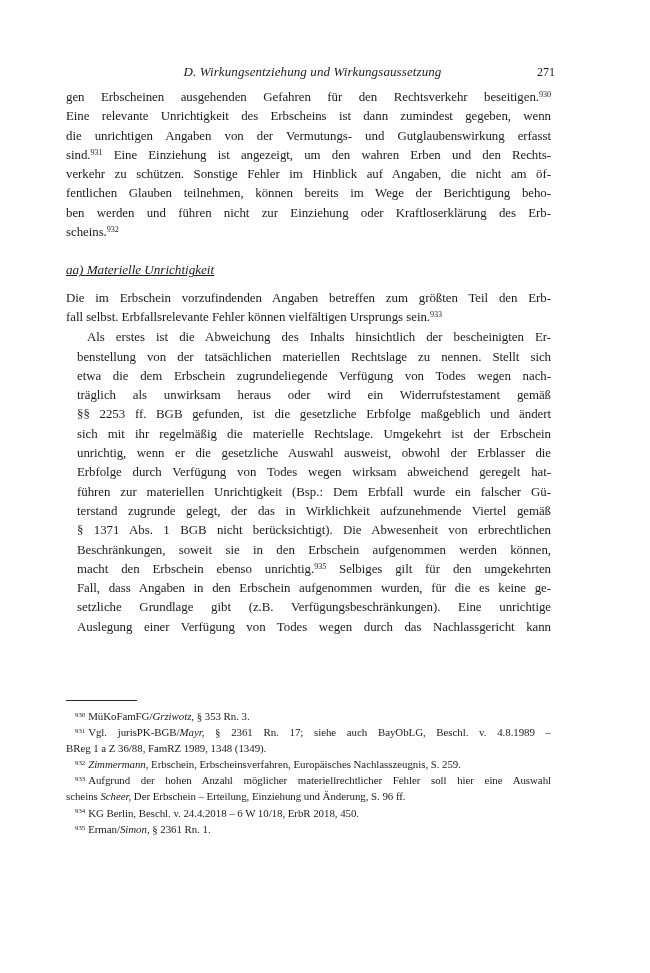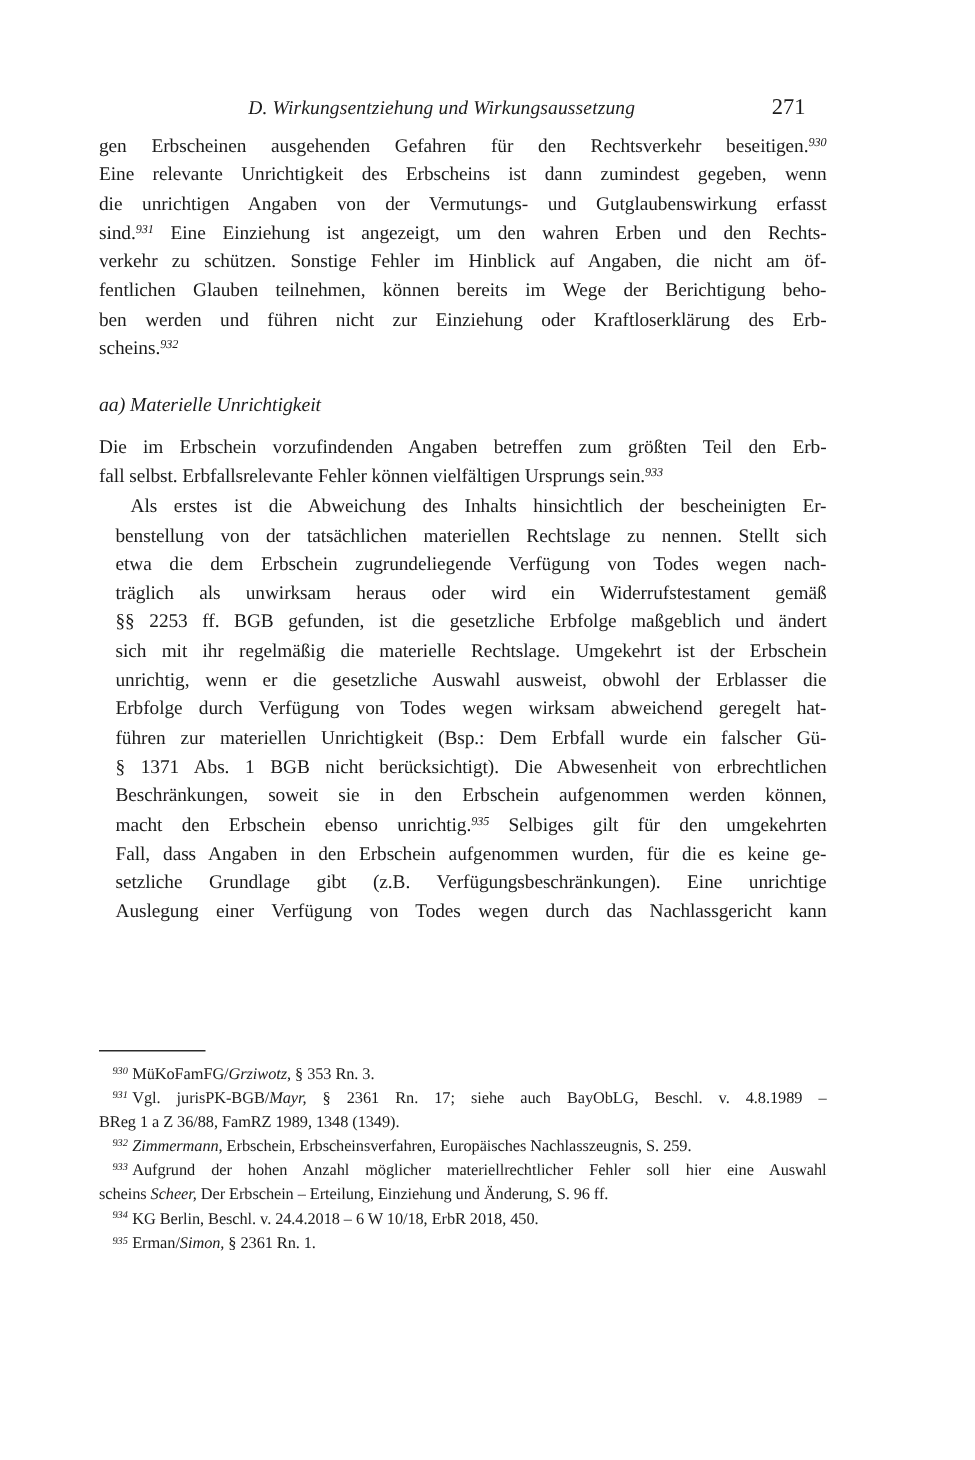--- a/index.html
+++ b/index.html
@@ -12,33 +12,33 @@
     position: relative;
     width: 650px; height: 973px;
     background: #ffffff;
     color: #1b1b1b;
     overflow: hidden;
   }
 
   
   .page-header {
     position: absolute;
-    top: 62px; left: 52px; width: 485px; height: 20px;
+    top: 62px; left: 70px; width: 485px; height: 20px;
   }
   .running-title {
     text-align: center;
     font-style: italic;
     font-size: 13px;
     line-height: 20px;
     letter-spacing: 0.1px;
   }
   .page-number {
     position: absolute;
     right: 0; top: 0;
-    font-size: 15px;
+    font-size: 12px;
     line-height: 20px;
   }
 
   
   .text-block {
     position: absolute;
     top: 88px; left: 66px; width: 485px;
     font-size: 12.9px;
     line-height: 19.3px;
     letter-spacing: -0.05px;
@@ -47,29 +47,29 @@
   .line.jl { text-align-last: justify; }
   .line.ll { text-align: left; text-align-last: left; }
   .para .ind { text-indent: 10px; }
 
   sup {
     font-size: 0.63em;
     line-height: 0;
     vertical-align: baseline;
     position: relative;
     top: -0.45em;
-    font-style: italic;
   }
 
   .subheading {
     margin: 18px 0 9px 0;
     font-weight: normal;
     font-style: italic;
     font-size: 13.2px;
     line-height: 19.3px;
+    text-decoration: underline;
   }
   .para3 { margin-top: 1px; margin-left: 11px; }
 
   
   .footnote-rule {
     position: absolute;
     top: 700px; left: 66px; width: 71px;
     border-top: 1.4px solid #2a2a2a;
   }
   .footnotes {
@@ -112,20 +112,21 @@
     <div class="para para3">
         <div class="line jl ind"><span>Als erstes ist die Abweichung des Inhalts hinsichtlich der bescheinigten Er-</span></div>
         <div class="line jl"><span>benstellung von der tatsächlichen materiellen Rechtslage zu nennen. Stellt sich</span></div>
         <div class="line jl"><span>etwa die dem Erbschein zugrundeliegende Verfügung von Todes wegen nach-</span></div>
         <div class="line jl"><span>träglich als unwirksam heraus oder wird ein Widerrufstestament gemäß</span></div>
         <div class="line jl"><span>§§ 2253 ff. BGB gefunden, ist die gesetzliche Erbfolge maßgeblich und ändert</span></div>
         <div class="line jl"><span>sich mit ihr regelmäßig die materielle Rechtslage. Umgekehrt ist der Erbschein</span></div>
         <div class="line jl"><span>unrichtig, wenn er die gesetzliche Auswahl ausweist, obwohl der Erblasser die</span></div>
         <div class="line jl"><span>Erbfolge durch Verfügung von Todes wegen wirksam abweichend geregelt hat-</span></div>
         <div class="line jl"><span>führen zur materiellen Unrichtigkeit (Bsp.: Dem Erbfall wurde ein falscher Gü-</span></div>
+        <div class="line jl"><span>terstand zugrunde gelegt, der das in Wirklichkeit aufzunehmende Viertel gemäß</span></div>
         <div class="line jl"><span>§ 1371 Abs. 1 BGB nicht berücksichtigt). Die Abwesenheit von erbrechtlichen</span></div>
         <div class="line jl"><span>Beschränkungen, soweit sie in den Erbschein aufgenommen werden können,</span></div>
         <div class="line jl"><span>macht den Erbschein ebenso unrichtig.</span><sup>935</sup><span> Selbiges gilt für den umgekehrten</span></div>
         <div class="line jl"><span>Fall, dass Angaben in den Erbschein aufgenommen wurden, für die es keine ge-</span></div>
         <div class="line jl"><span>setzliche Grundlage gibt (z.B. Verfügungsbeschränkungen). Eine unrichtige</span></div>
         <div class="line jl"><span>Auslegung einer Verfügung von Todes wegen durch das Nachlassgericht kann</span></div>
       </div>
   </main>
 
   <div class="footnote-rule"></div>

